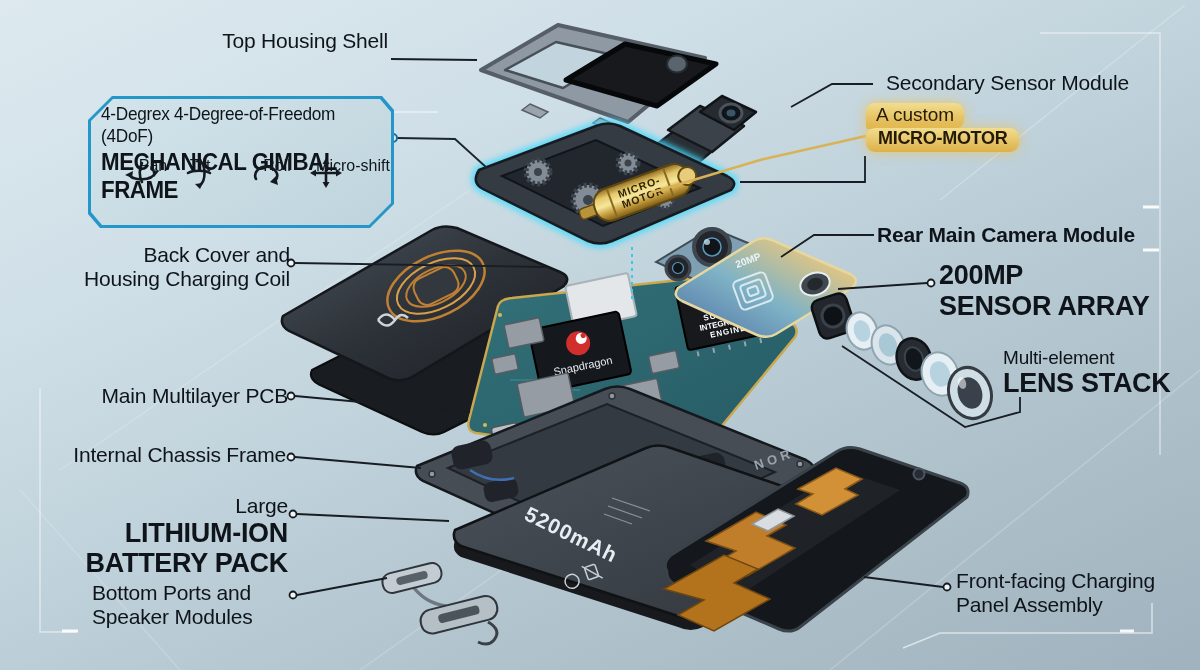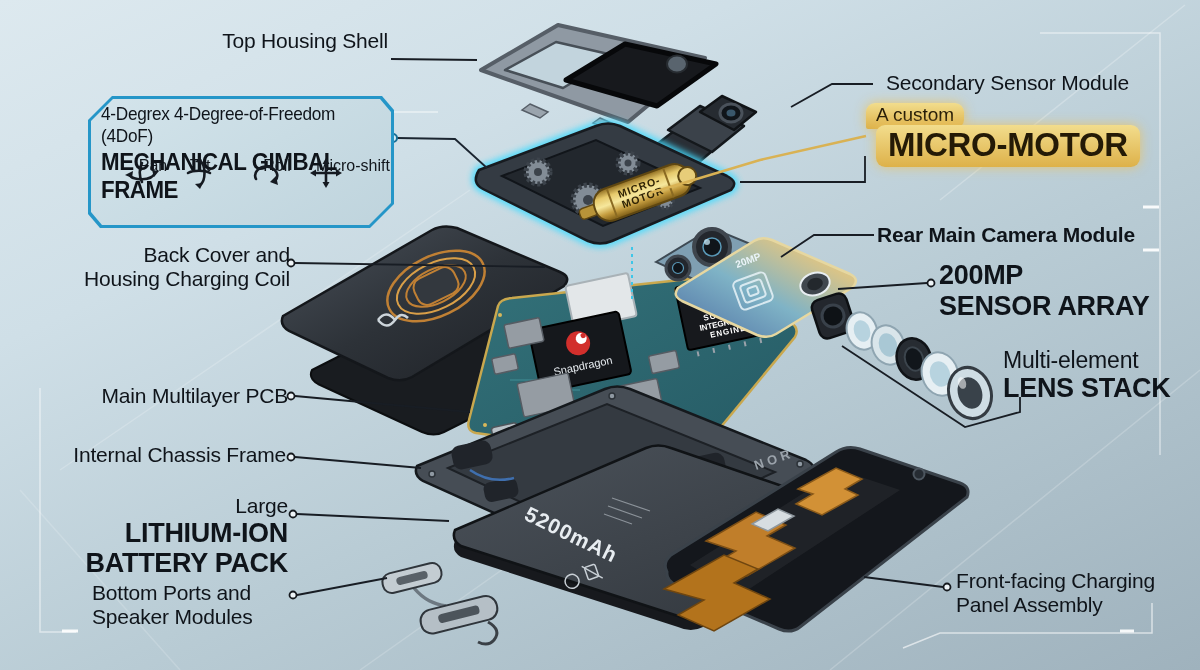--- a/index.html
+++ b/index.html
@@ -22,21 +22,21 @@
   .gb-sub{font-size:18.5px;letter-spacing:-0.3px;}
   .gb-title{font-size:24px;font-weight:700;letter-spacing:-0.5px;margin-top:1px;}
   .gb-icons{position:absolute;left:0;top:0;width:306px;height:132px;}
   .gi{position:absolute;top:60px;text-align:center;}
   .gi .cap{font-size:16px;margin-top:1px;color:#12171d;padding-left:10px;}
   
   .badge{position:absolute;left:866px;top:103px;color:#241a06;}
   .badge .l1,.badge .l2{display:inline-block;background:linear-gradient(180deg,#f2dd8d,#ddb149);
     border-radius:9px;box-shadow:0 0 12px rgba(235,195,95,.85);padding:1px 10px 2px;}
   .badge .l1{font-size:19px;border-bottom-left-radius:2px;}
-  .badge .l2{font-size:33px;font-weight:700;letter-spacing:-0.3px;margin-top:-4px;padding:0 12px 3px;margin-left:10px;}
+  .badge .l2{font-size:18px;font-weight:700;letter-spacing:-0.3px;margin-top:-4px;padding:0 12px 3px;}
   .badge div{line-height:1.2;}
 </style>
 </head>
 <body>
 
 <div class="stage">
 
 <svg width="1200" height="670" viewBox="0 0 1200 670">
   <defs>
     <linearGradient id="gGold" x1="0" y1="0" x2="0" y2="1">
@@ -367,21 +367,21 @@
 </div>
 
 <div class="lbl b" style="left:877px;top:223px;">Rear Main Camera Module</div>
 
 <div class="lbl" style="left:939px;top:260px;">
   <div class="big">200MP</div>
   <div class="big">SENSOR ARRAY</div>
 </div>
 
 <div class="lbl" style="left:1003px;top:347px;">
-  <div style="font-size:23px;">Multi-element</div>
+  <div style="font-size:19px;">Multi-element</div>
   <div class="big">LENS STACK</div>
 </div>
 
 <div class="lbl r" style="left:50px;top:243px;width:240px;">
   <div>Back Cover and</div>
   <div>Housing Charging Coil</div>
 </div>
 
 <div class="lbl r" style="left:48px;top:384px;width:240px;">Main Multilayer PCB</div>
 

